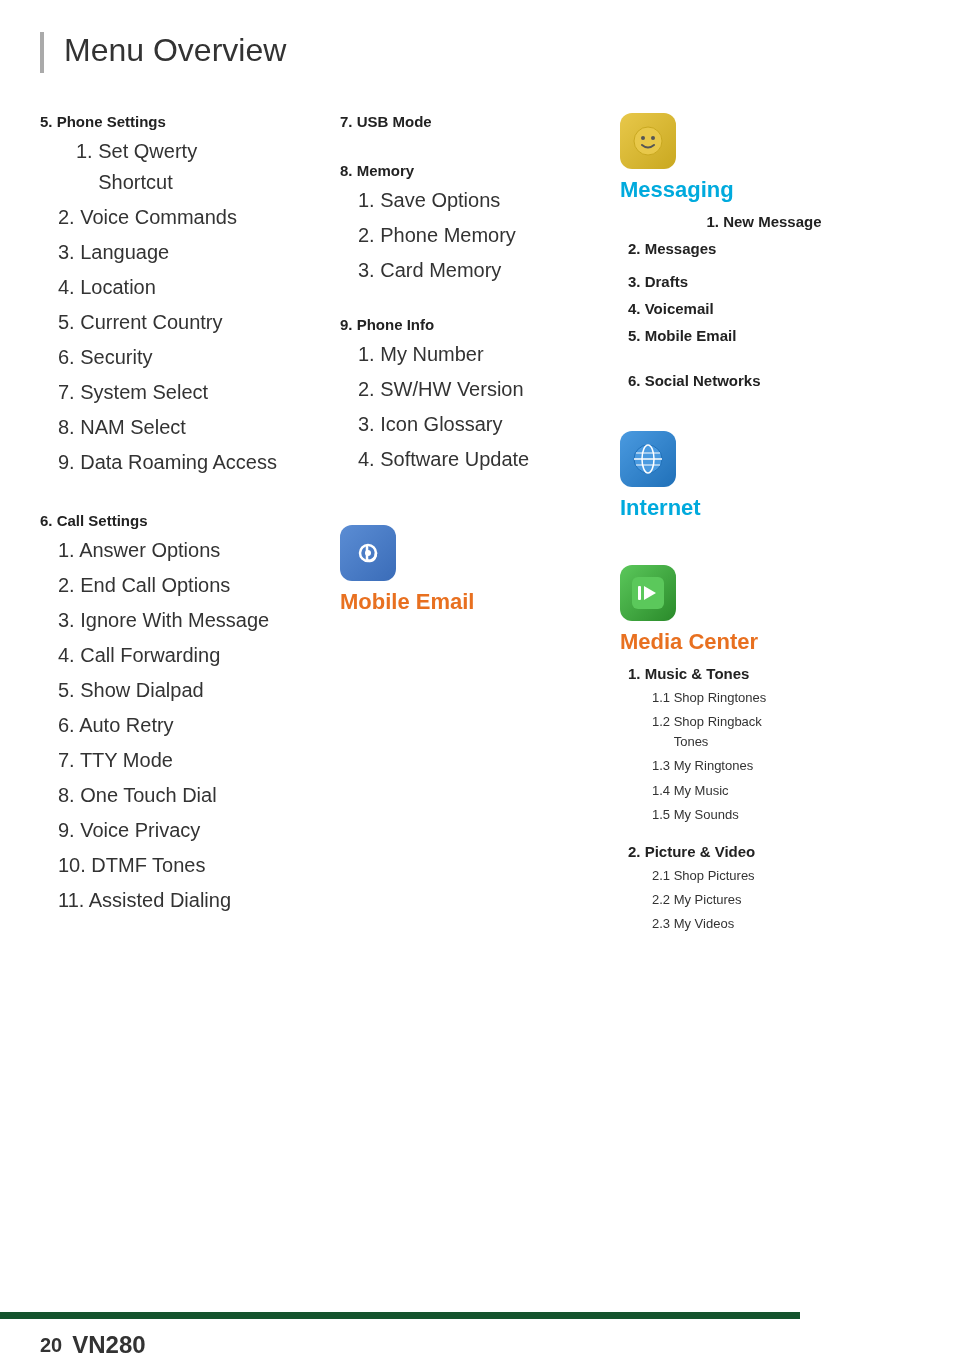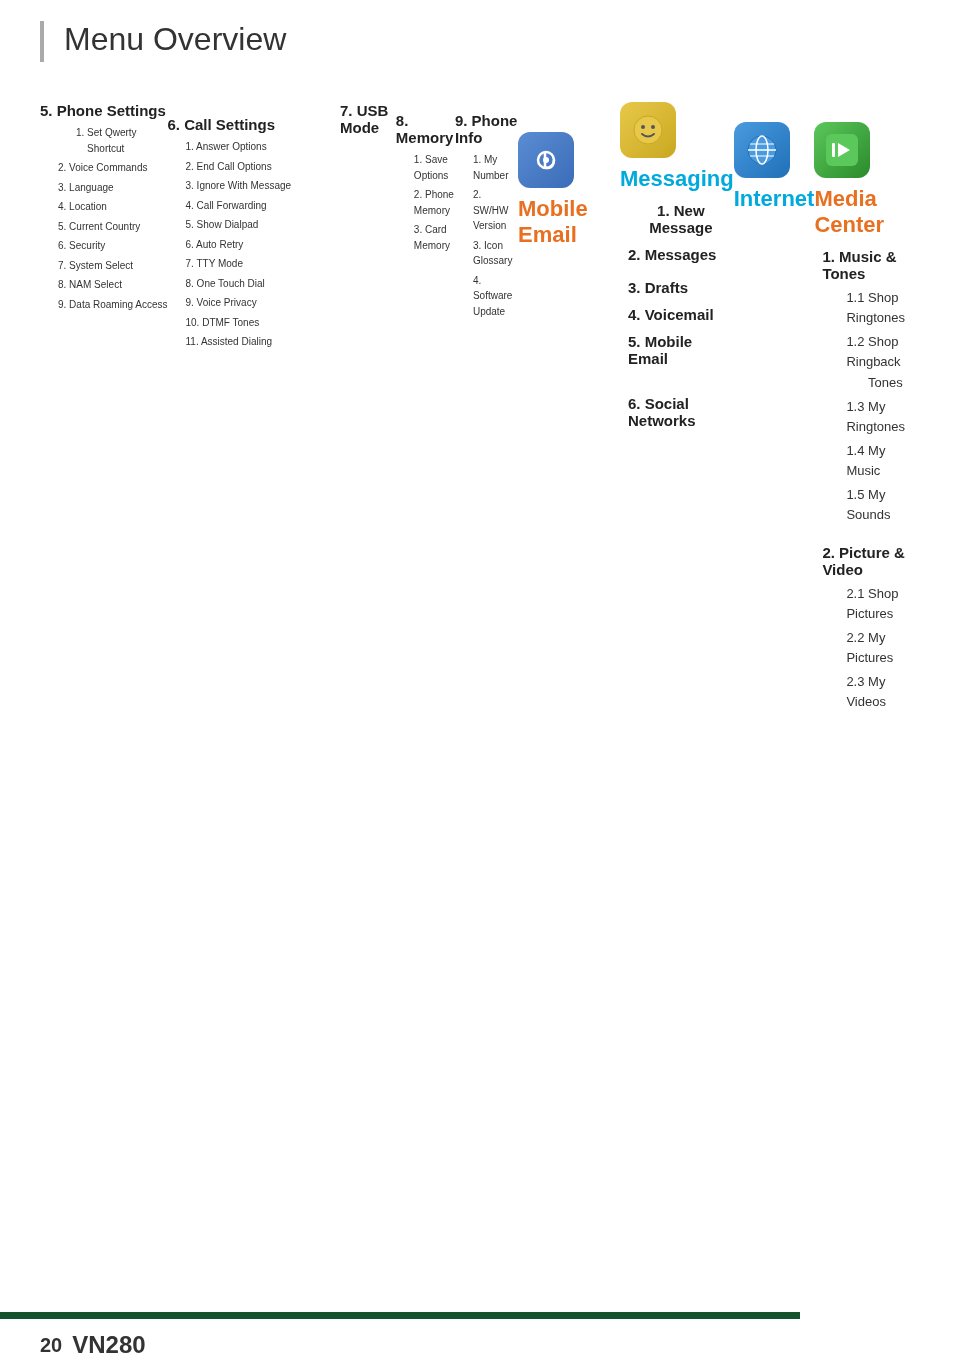--- a/index.html
+++ b/index.html
@@ -7,21 +7,21 @@
       font-family: Arial, Helvetica, sans-serif;
       background: #fff;
       width: 954px;
       min-height: 1371px;
       position: relative;
     }
 
     .page {
       width: 800px;
       min-height: 1371px;
-      padding: 21px 40px 60px 40px;
+      padding: 32px 40px 60px 40px;
       background: #fff;
       position: relative;
     }
 
     .page-title {
       font-size: 32px;
       font-weight: 300;
       color: #333;
       margin-bottom: 30px;
       padding-left: 20px;
@@ -31,34 +31,34 @@
 
     .content-grid {
       display: grid;
       grid-template-columns: 280px 260px 280px;
       gap: 0 20px;
       align-items: start;
     }
 
     .column {
       display: flex;
-      flex-direction: row;
-      gap: 0;
+      flex-direction: column;
+      gap: 8px;
     }
 
     .section-header {
       font-size: 15px;
       font-weight: bold;
       color: #222;
       margin-top: 10px;
       margin-bottom: 4px;
     }
 
     .menu-item {
-      font-size: 10px;
+      font-size: 20px;
       color: #333;
       padding: 2px 0 2px 18px;
       line-height: 1.55;
     }
 
     .menu-item-sub {
       font-size: 13px;
       color: #333;
       padding: 2px 0 2px 32px;
       line-height: 1.55;

